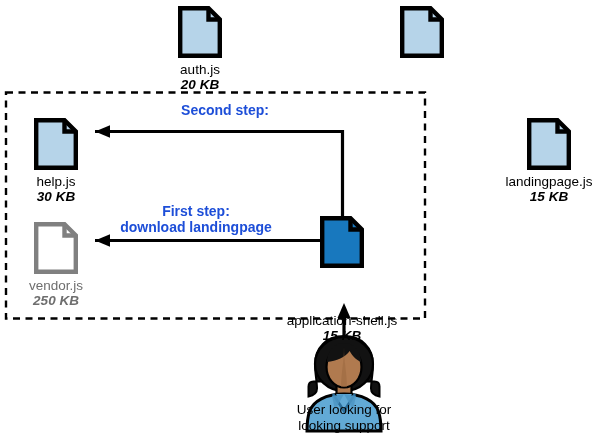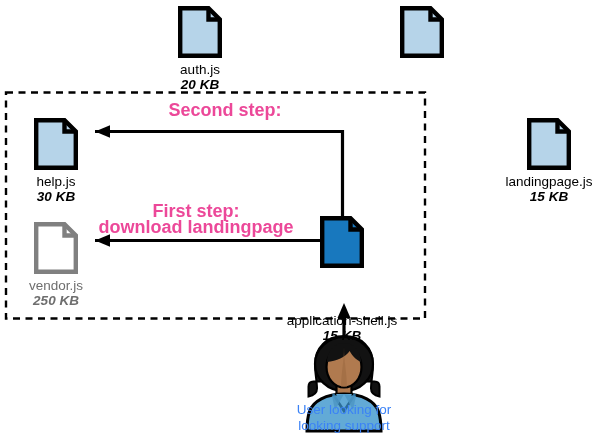--- a/index.html
+++ b/index.html
@@ -52,34 +52,34 @@
     font-weight: bold;
     white-space: nowrap;
     font-style: italic;
   }
   .node.dim .nm, .node.dim .sz { color: #6e6e6e; }
 
   
   .steplabel {
     position: absolute;
     text-align: center;
-    font-size: 18px;
+    font-size: 14px;
     line-height: 16px;
     font-weight: bold;
-    color: #ec4899;
+    color: #1d4ed8;
     white-space: nowrap;
   }
 
   
   .usercaption {
     position: absolute;
     text-align: center;
     font-size: 13.5px;
     line-height: 16px;
-    color: #3b82f6;
+    color: #000000;
     white-space: nowrap;
   }
   .usercaption span { display: block; }
 </style>
 </head>
 <body>
 
 <div id="stage">
 
   <svg id="vectors" viewBox="0 0 600 441">

